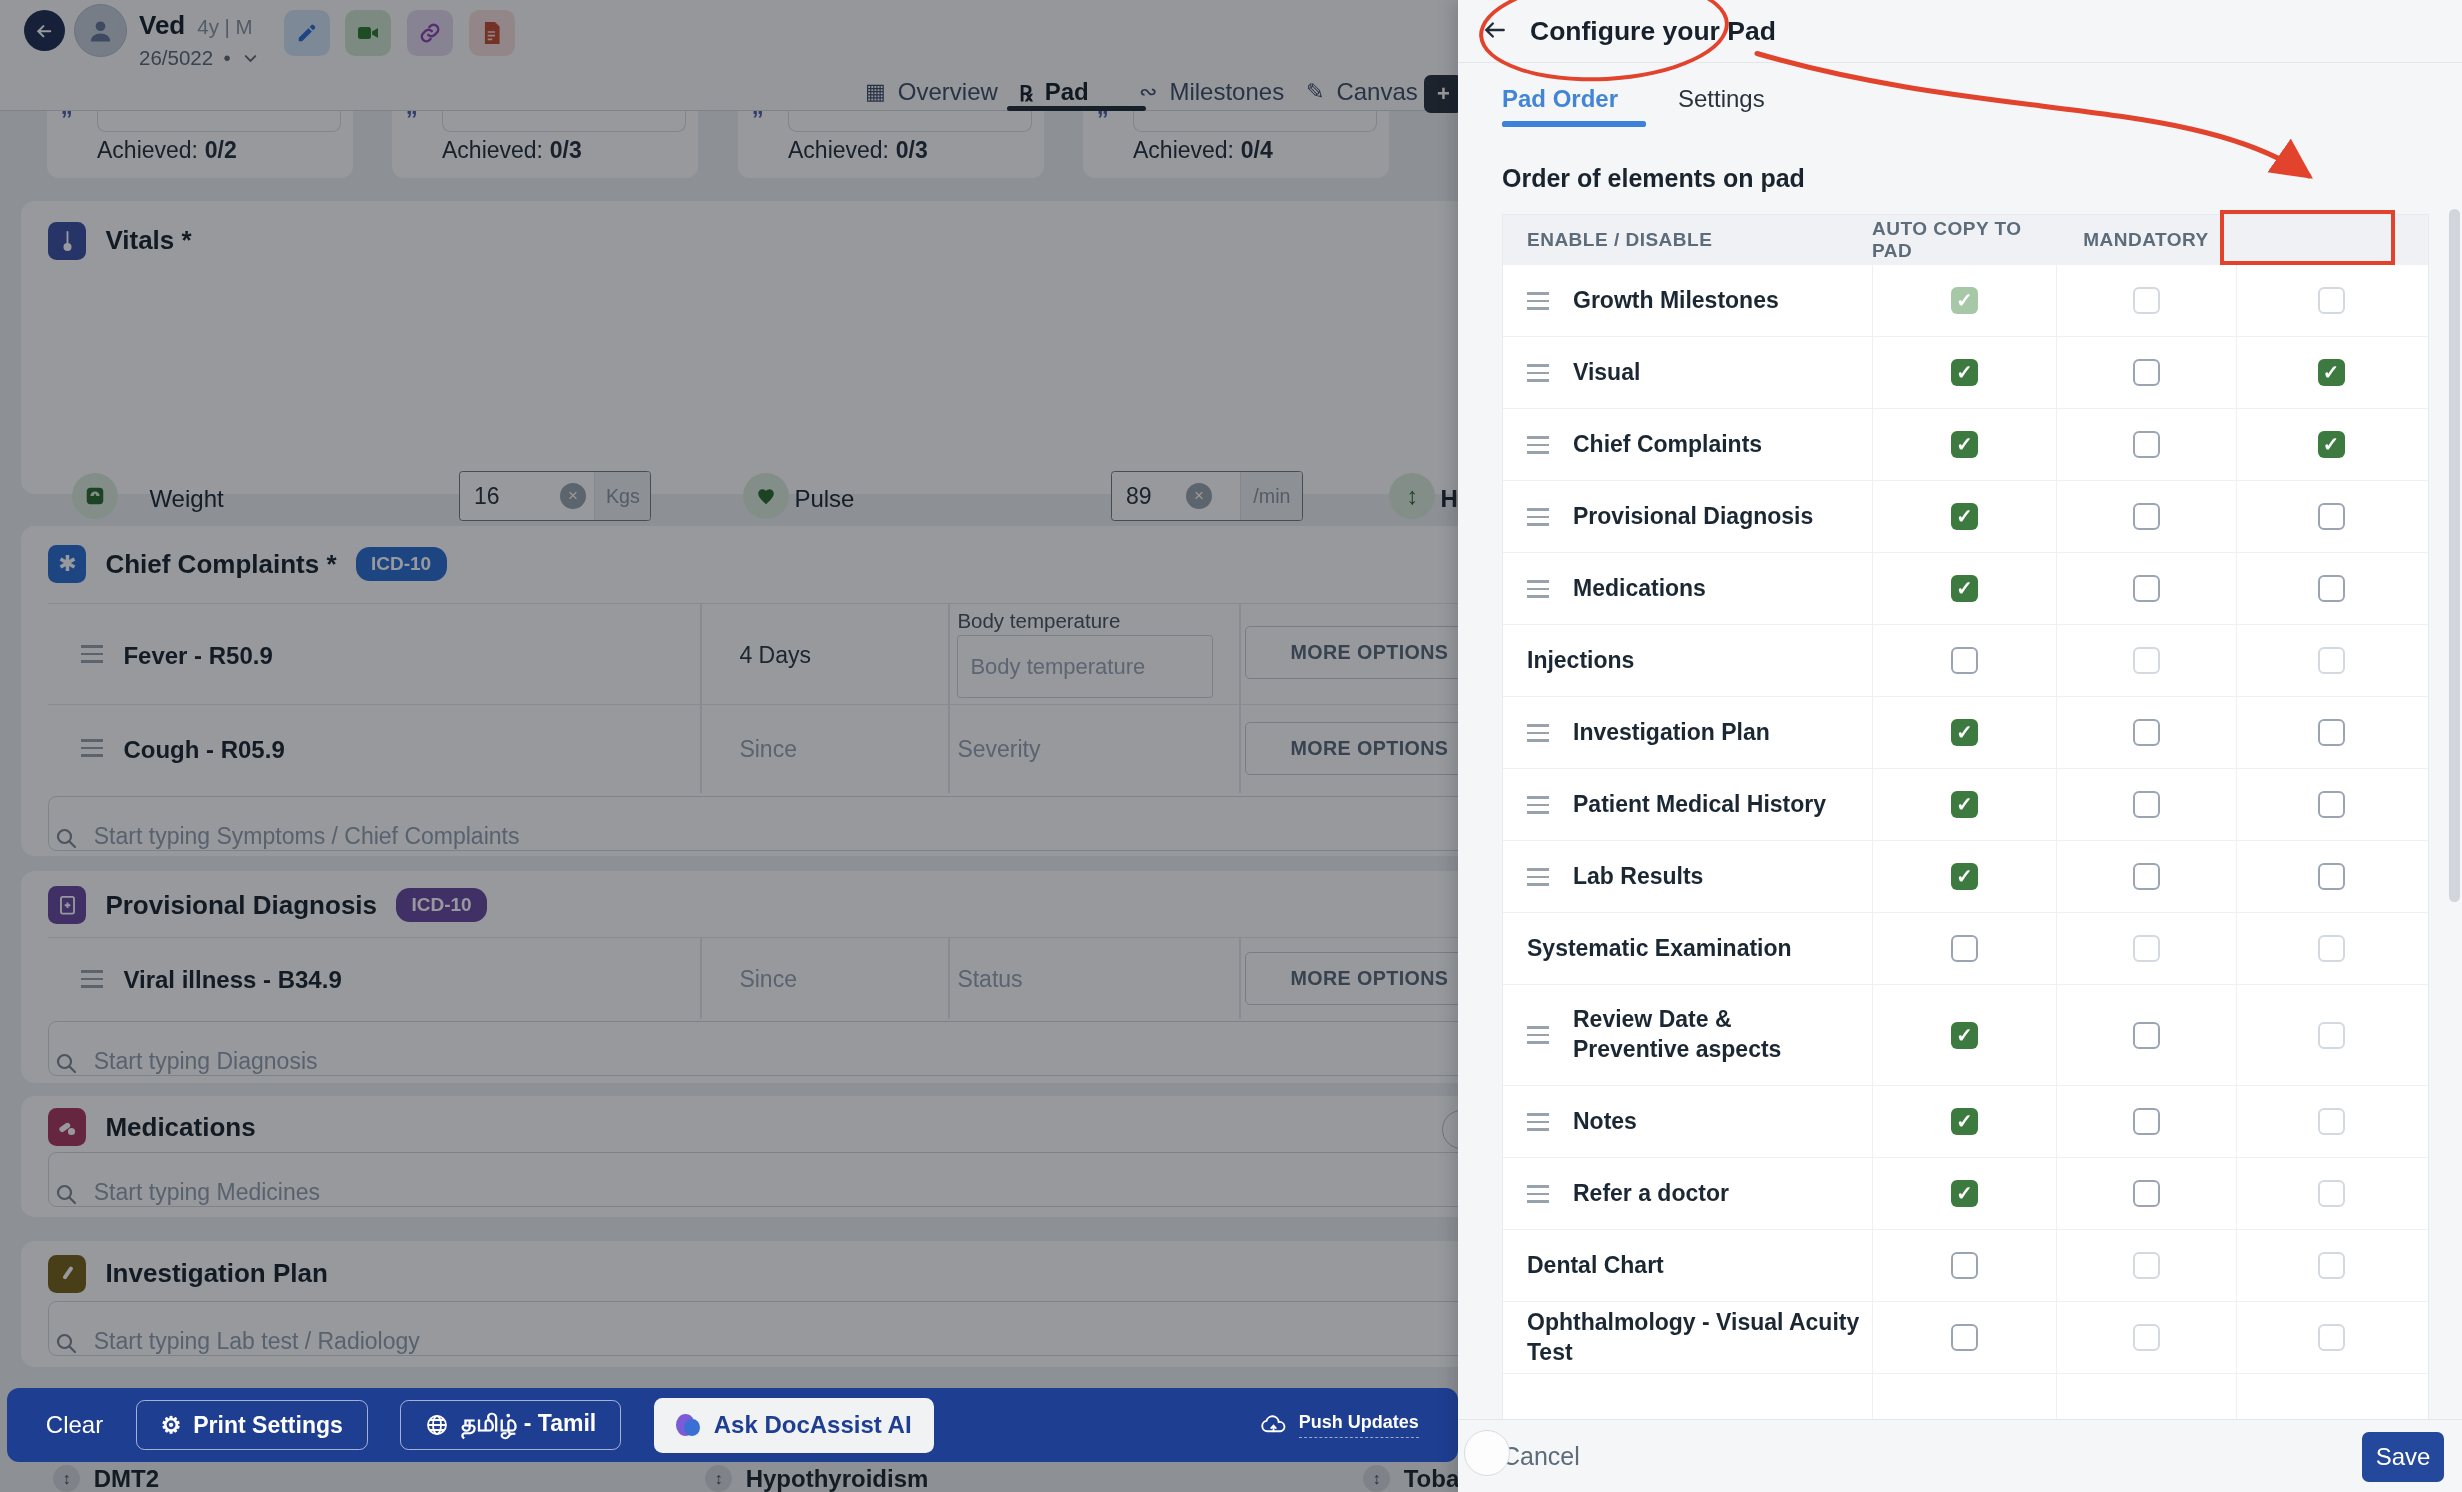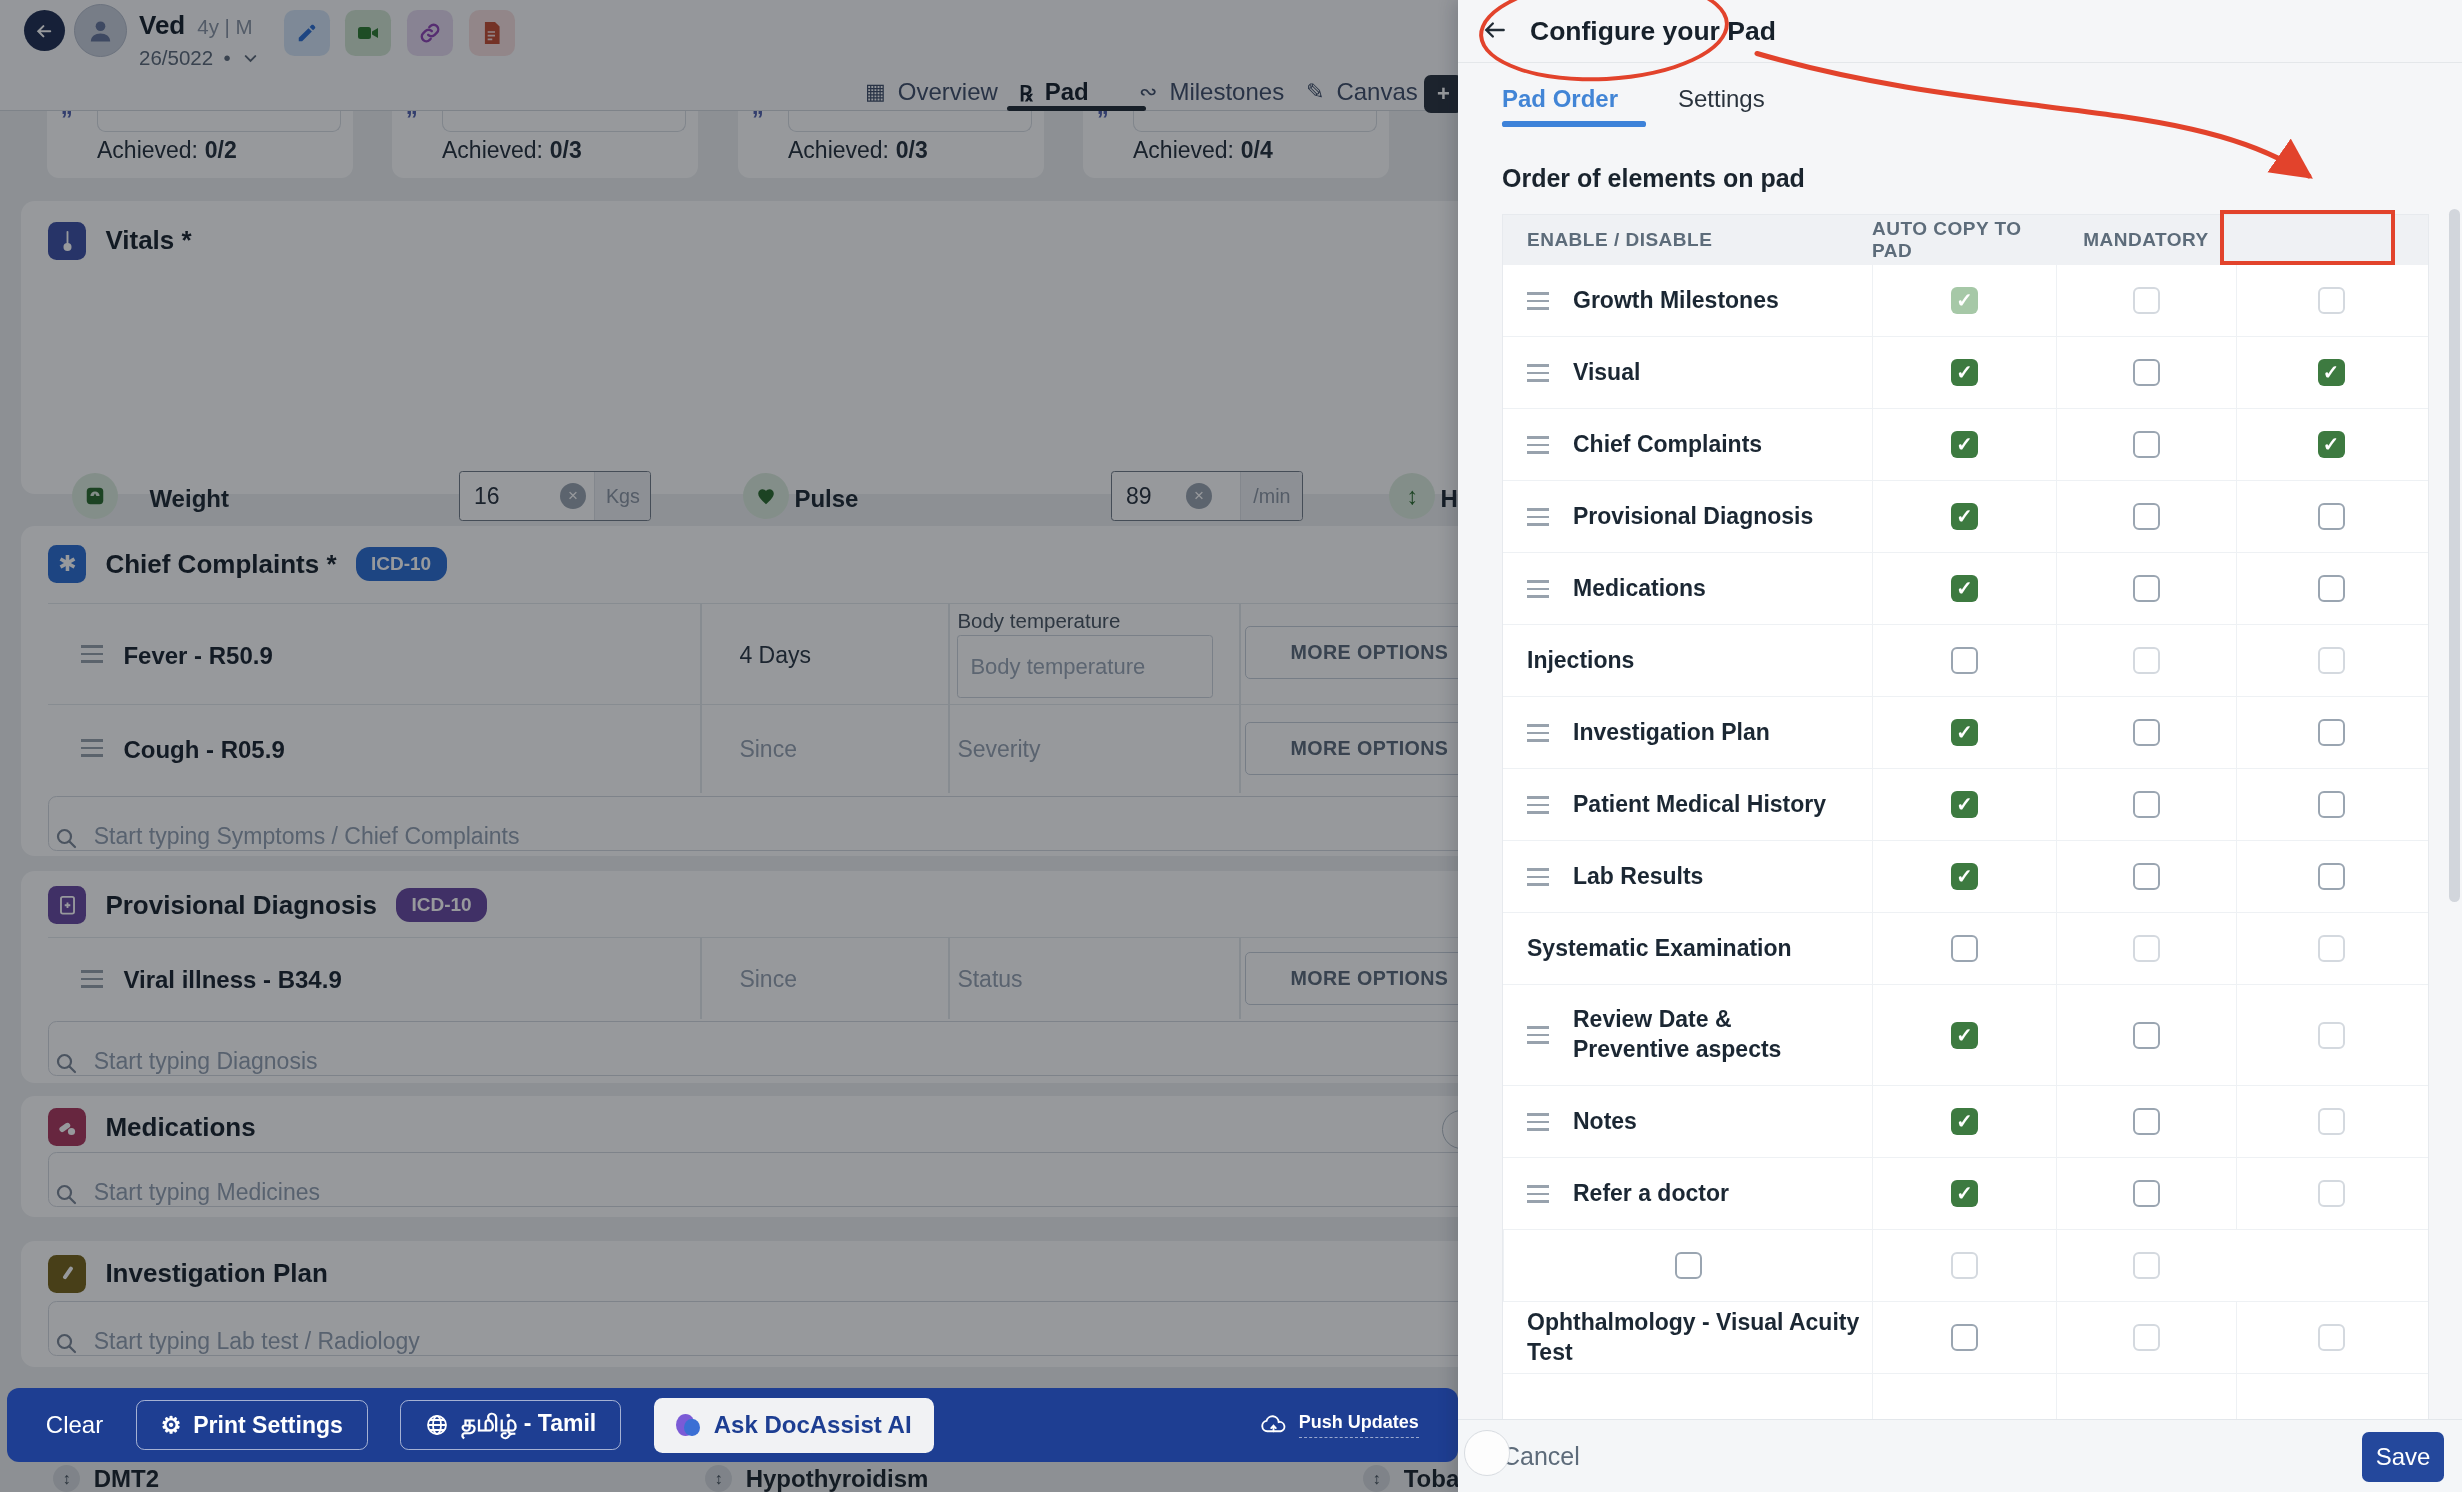--- a/index.html
+++ b/index.html
@@ -32,21 +32,21 @@
   .mach { position:absolute; left:50px; bottom:13.7px; font-size:23px; color:#27323e; }
   .mach b { margin-left:6.8px; }
 
   .section { position:absolute; left:21.4px; width:2420px; background:#fff; border-radius:13.7px; z-index:1; }
   .sec-head { position:absolute; left:27px; display:flex; align-items:center; gap:19px; }
   .sec-ico { width:38px; height:38px; border-radius:8.5px; display:flex; align-items:center; justify-content:center; color:#fff; font-size:22px; }
   .sec-title { font-size:26px; font-weight:bold; color:#1b2530; }
   .badge { font-size:19px; font-weight:bold; color:#fff; padding:6px 15.4px; border-radius:13.7px; }
 
   .vrow-ico { position:absolute; width:46px; height:46px; border-radius:50%; background:#ddedde; color:#2c6b2f; display:flex; align-items:center; justify-content:center; font-size:24px; }
-  .vlabel { position:absolute; font-size:24px; font-weight:700; color:#202b36; }
+  .vlabel { position:absolute; font-size:24px; font-weight:400; color:#202b36; }
   .vinput { position:absolute; width:192px; height:50px; background:#fff; border:1.7px solid #727c88; border-radius:3.4px; display:flex; align-items:center; overflow:hidden; }
   .vinput .val { font-size:23px; color:#2a3440; padding-left:13.7px; flex:1; }
   .vinput .clr { width:26px; height:26px; border-radius:50%; background:#9aa4b0; color:#fff; font-size:17px; display:flex; align-items:center; justify-content:center; margin-right:8.5px; }
   .vinput .suffix { width:56px; align-self:stretch; background:#eef0f3; color:#8c96a4; font-size:19.7px; display:flex; align-items:center; justify-content:center; border-left:1.7px solid #dde1e6; }
   .vinput.light { border-color:#c6cdd5; }
   .vinput.light .suffix { background:#fff; border-left:none; }
   .sec-divider { position:absolute; left:27px; right:0; height:1.7px; background:#e2e6ea; }
   .calc-label { position:absolute; left:34px; font-size:20.5px; font-weight:bold; letter-spacing:0.4px; color:#222e3a; }
   .chip { position:absolute; top:432px; height:79px; background:#e8ebee; border-radius:8.5px; display:flex; align-items:center; gap:17px; padding:0 20.5px; }
   .chip .cname { font-size:23px; font-weight:bold; color:#1f2b37; white-space:nowrap; }
@@ -652,20 +652,23 @@
               <span class="cb cb-ck">✓</span>
             </div>
             <div class="pcell">
               <span class="cb cb-un"></span>
             </div>
             <div class="pcell">
               <span class="cb cb-un-light"></span>
             </div>
           </div>
           <div class="prow">
+            <div class="pcell pfield">
+              <span class="plabel">Dental Chart</span>
+            </div>
             <div class="pcell">
               <span class="cb cb-un"></span>
             </div>
             <div class="pcell">
               <span class="cb cb-un-light"></span>
             </div>
             <div class="pcell">
               <span class="cb cb-un-light"></span>
             </div>
           </div>

